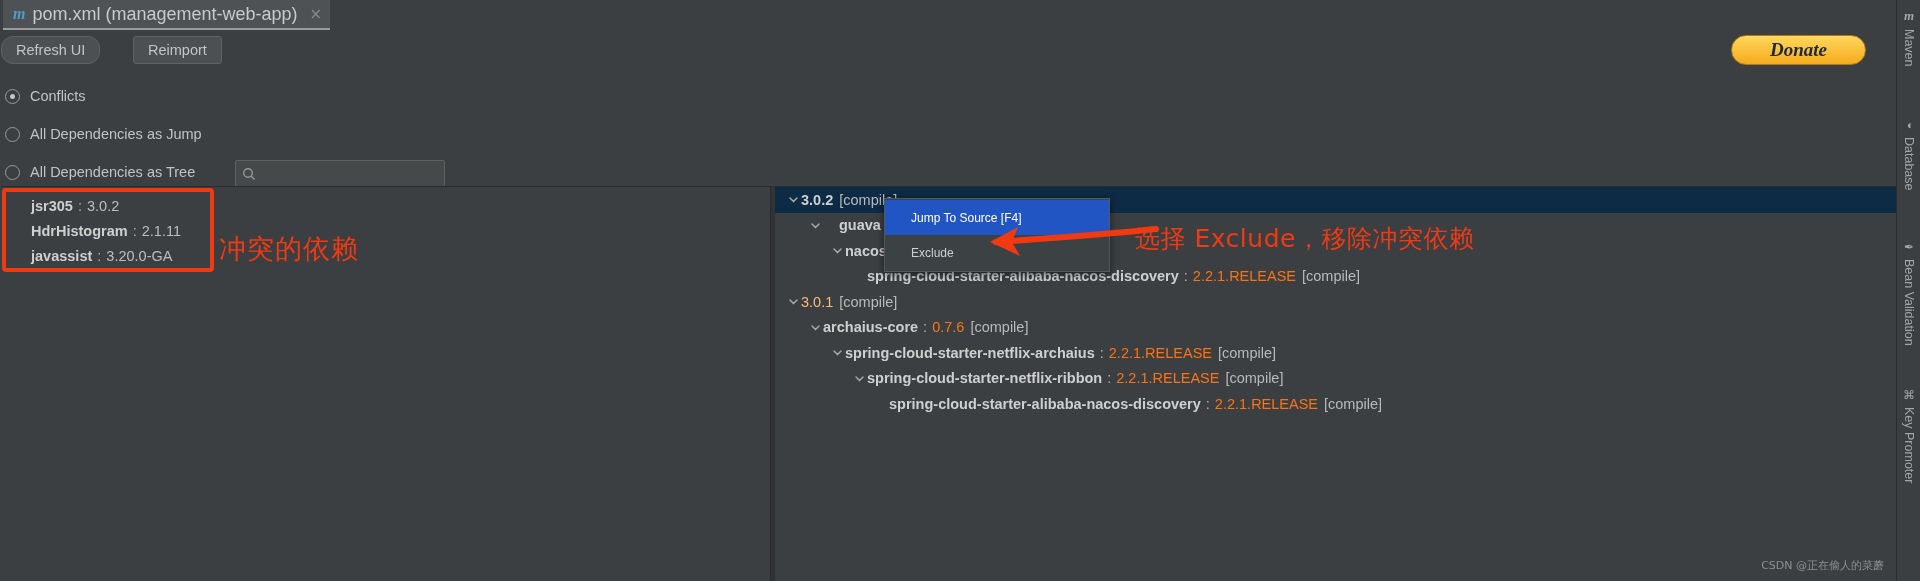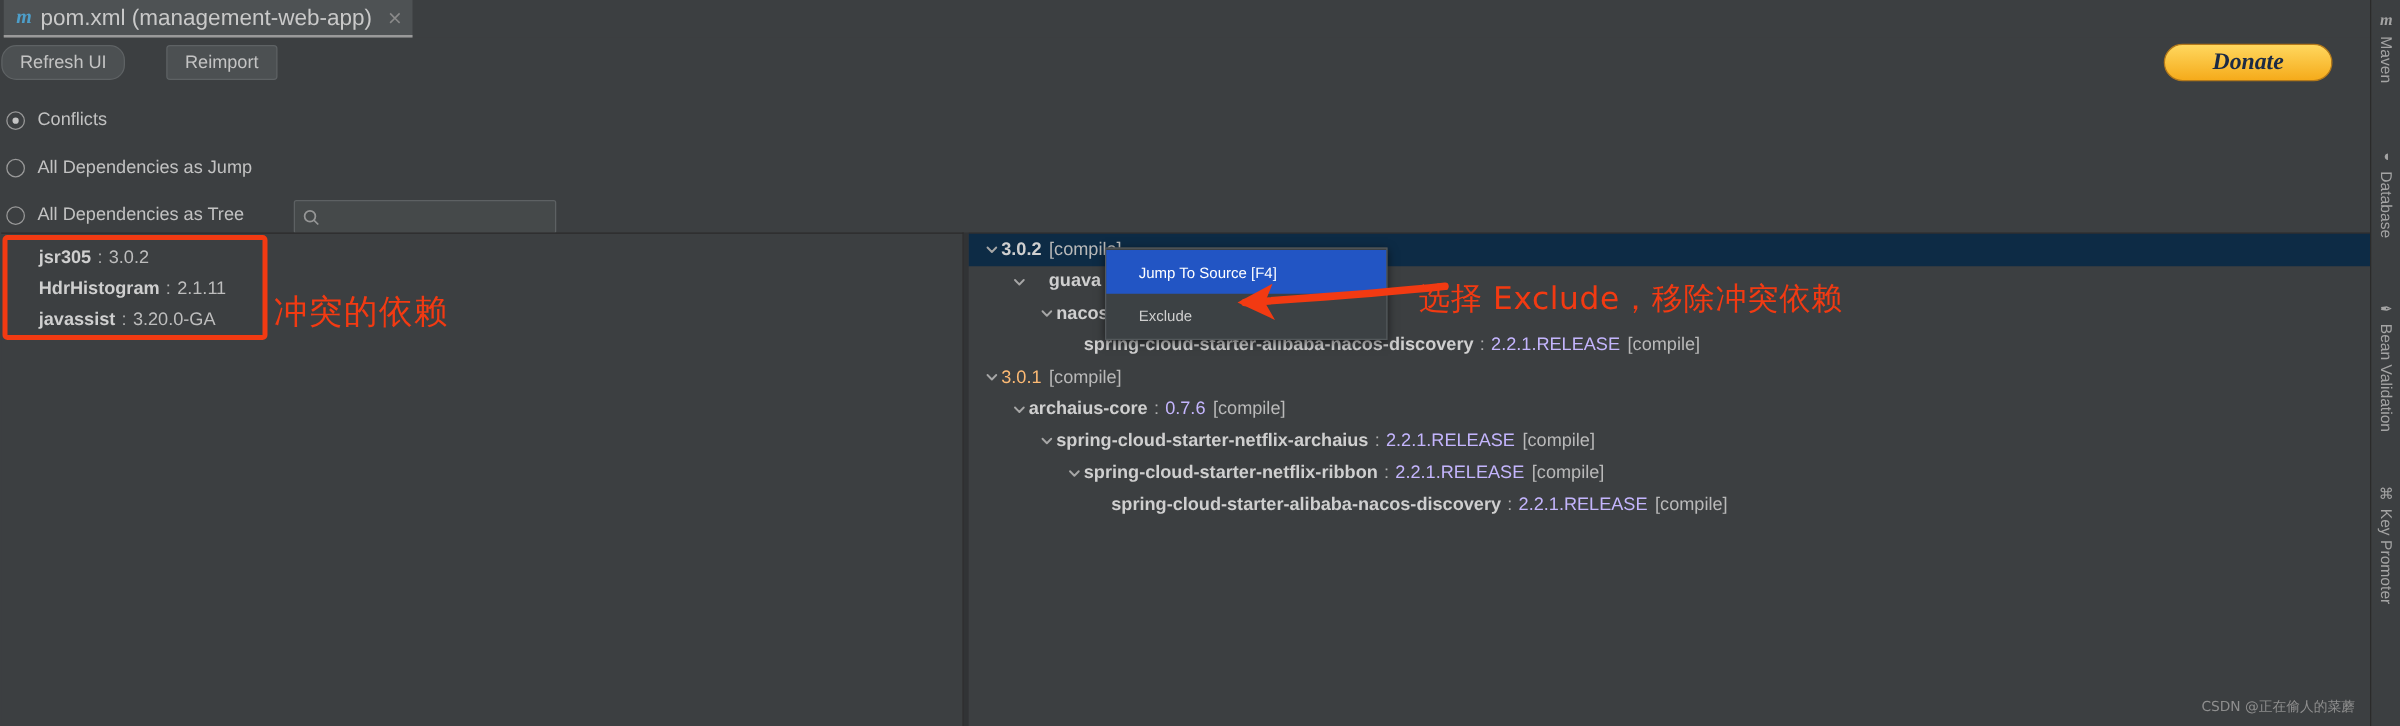--- a/index.html
+++ b/index.html
@@ -136,21 +136,21 @@
   .tree-row.selected { background:#0d2b45; }
   .chev {
     width:16px; flex:none; display:flex; align-items:center; justify-content:center;
     color:#a6a6a6;
   }
   .chev svg { display:block; }
   .chev.empty { visibility:hidden; }
   .node-art { font-weight:bold; color:#cfcfcf; }
   .node-art.red { color:#fdba74; font-weight:normal; }
   .node-sep { margin:0 5px; color:#b0b0b0; }
-  .node-ver { color:#c4b5fd; }
+  .node-ver { color:#f97316; }
   .node-scope { color:#b9b9b9; }
 
   
   #ctx-menu {
     position:absolute; left:884px; top:198px;
     width:226px; background:#3c4144;
     border:1px solid #53585b;
     box-shadow:0 2px 7px rgba(0,0,0,.55);
     padding:1px 0;
   }

